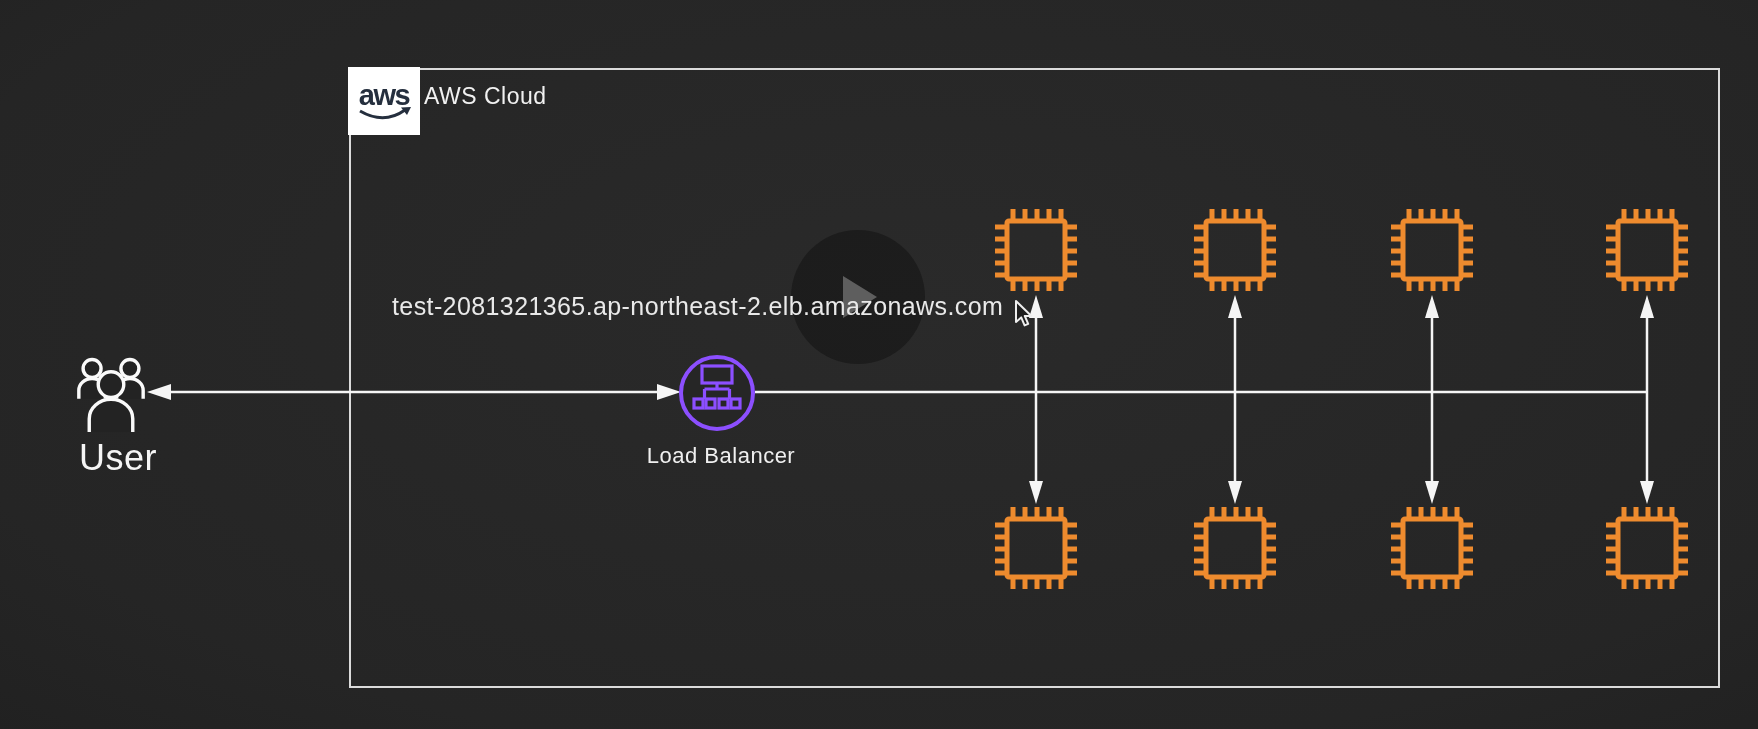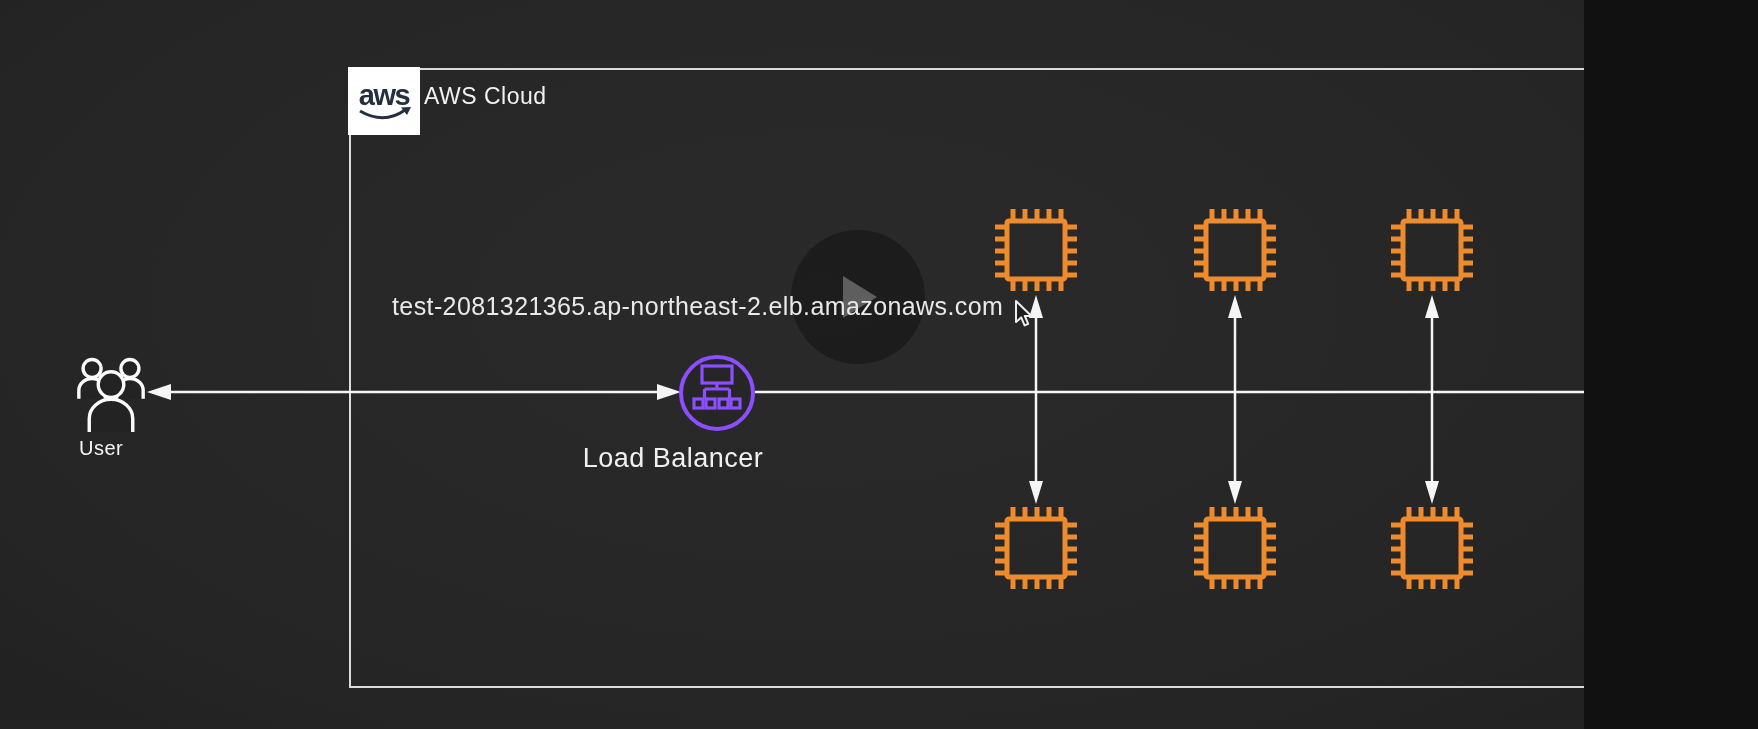--- a/index.html
+++ b/index.html
@@ -1,18 +1,18 @@
 <!DOCTYPE html>
 <html style="--background: #242424; --box-border: #DBDBDB; --text: #F1F1F1; --instance-orange: #EE8B2E; --load-balancer-purple: #8C4FFF; --connector-white: #F5F5F5; --aws-logo-bg: #FFFFFF; --aws-logo-text: #252F3E; --play-triangle-gray: #5E5E5E;"><head>
 <meta charset="utf-8">
 <style>
   html,body{margin:0;padding:0;background:#111;}
   #frame{
     position:relative;
-    width:1584px;height:729px;
+    width:1758px;height:729px;
     overflow:hidden;
     font-family:"Liberation Sans", sans-serif;
     background:radial-gradient(ellipse 115% 125% at 52% 42%, #2a2a2a 0%, #252525 50%, #1a1a1a 92%, #141414 100%);
   }
   .abs{position:absolute;}
 
   
   #aws-box{
     left:349px;top:68px;width:1371px;height:620px;
     border:2px solid var(--box-border,#dbdbdb);
@@ -38,28 +38,28 @@
     display:flex;align-items:center;justify-content:center;
     z-index:2;
   }
 
   
   #connectors{left:0;top:0;z-index:3;pointer-events:none;}
 
   
   #user-icon{left:76px;top:354px;width:70px;height:82px;z-index:4;}
   #user-label{
-    left:79px;top:437px;font-size:20px;color:#f5f5f5;letter-spacing:0.5px;z-index:4;
+    left:79px;top:437px;font-size:36px;color:#f5f5f5;letter-spacing:0.5px;z-index:4;
   }
 
   
   #lb-icon{left:677px;top:353px;width:80px;height:80px;color:var(--load-balancer-purple,#8C4FFF);z-index:4;}
   #lb-label{
-    left:673px;top:443px;transform:translateX(-50%);
-    font-size:27px;color:#f0f0f0;letter-spacing:0.5px;white-space:nowrap;z-index:4;
+    left:721px;top:443px;transform:translateX(-50%);
+    font-size:22px;color:#f0f0f0;letter-spacing:0.5px;white-space:nowrap;z-index:4;
   }
   #dns-text{
     left:392px;top:292px;font-size:25px;color:#e9e9e9;letter-spacing:0.4px;
     white-space:nowrap;z-index:4;
   }
 
   
   .chip{position:absolute;width:88px;height:88px;color:var(--instance-orange,#EE8B2E);z-index:4;}
   .c0{left:992px}.c1{left:1191px}.c2{left:1388px}.c3{left:1603px}
   .r0{top:206px}.r1{top:504px}

